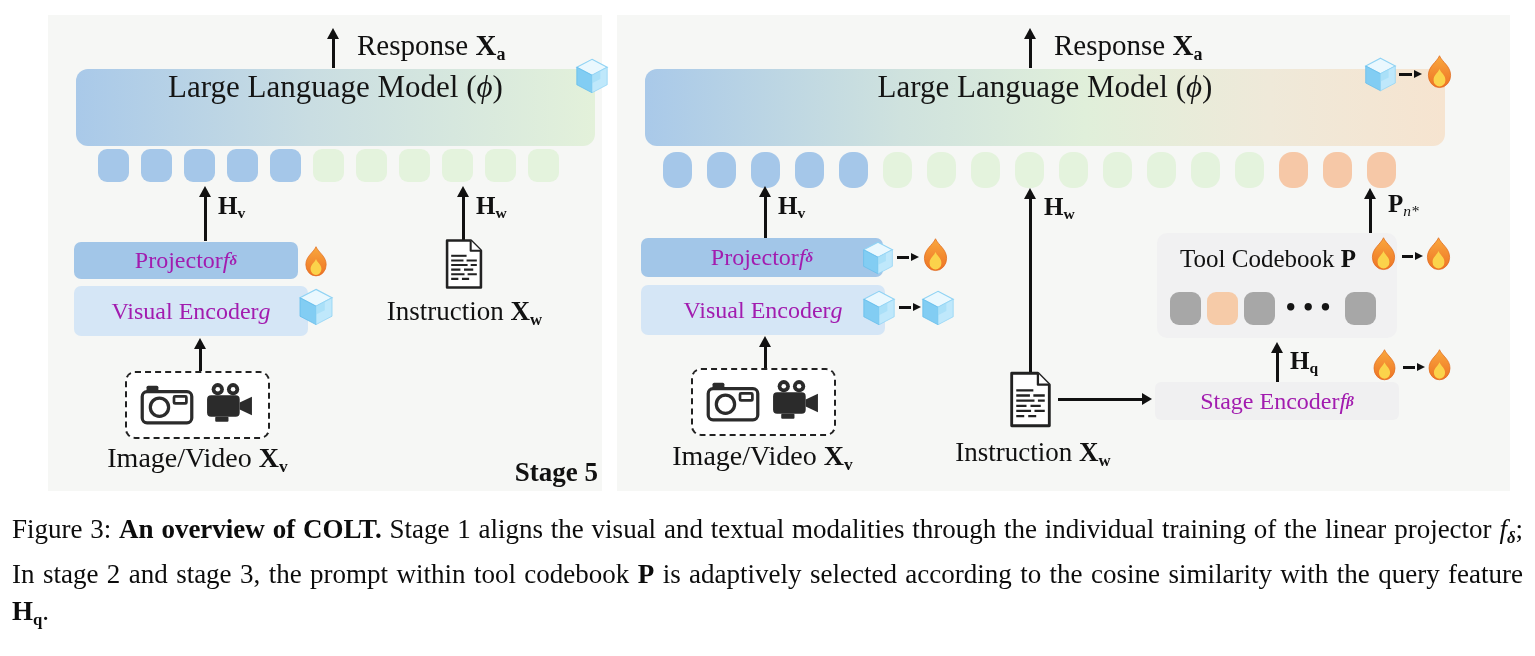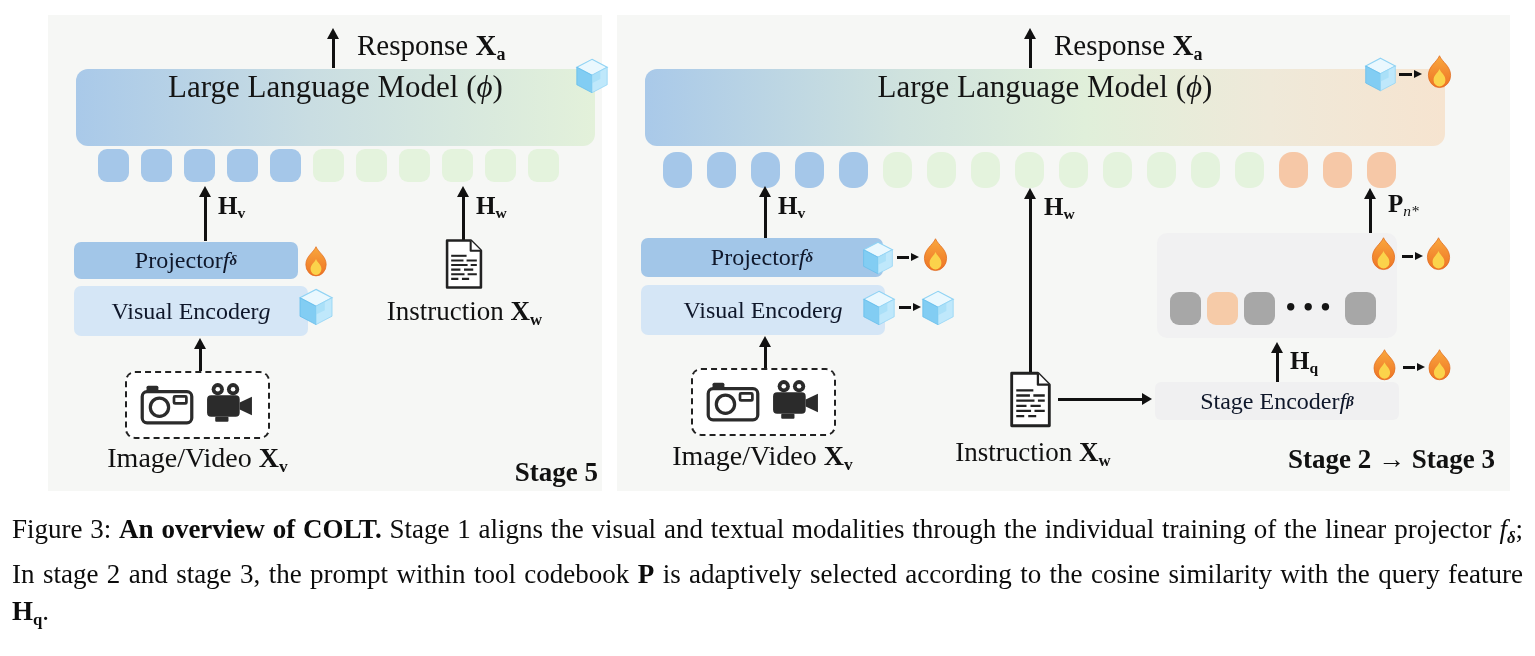--- a/index.html
+++ b/index.html
@@ -26,21 +26,21 @@
       border-left:6.5px solid transparent;border-right:6.5px solid transparent;border-bottom:11px solid #111;}
   .harrow{position:absolute;height:2.5px;background:#111;}
   .harrow::after{content:"";position:absolute;right:-10px;top:50%;transform:translateY(-50%);
       border-top:6px solid transparent;border-bottom:6px solid transparent;border-left:10px solid #111;}
   .harrow.mini::after{border-top:4.5px solid transparent;border-bottom:4.5px solid transparent;border-left:8px solid #111;}
   .lbl{position:absolute;white-space:nowrap;}
   .mathbf{font-weight:bold;}
   .sub{font-size:0.62em;vertical-align:-0.28em;}
   .it{font-style:italic;}
   .bi{font-style:italic;font-weight:bold;}
-  .mod-box{position:absolute;display:flex;align-items:center;justify-content:center;font-size:24px;color:#0f172a;}
+  .mod-box{position:absolute;display:flex;align-items:center;justify-content:center;font-size:24px;color:#a21caf;}
   #proj1{left:74px;top:242px;width:224px;height:37px;border-radius:7px;background:#a2c6e8;}
   #ve1{left:74px;top:286px;width:234px;height:50px;border-radius:7px;background:#d5e6f6;}
   #proj2{left:641px;top:238px;width:242px;height:39px;border-radius:7px;background:#a2c6e8;}
   #ve2{left:641px;top:285px;width:244px;height:50px;border-radius:7px;background:#d5e6f6;}
   #codebook{left:1157px;top:233px;width:240px;height:105px;border-radius:10px;background:#f1f1f2;position:absolute;}
   #qe{left:1155px;top:382px;width:244px;height:38px;border-radius:6px;background:#f0f0f1;}
   .dashed-box{position:absolute;width:141px;height:64px;border:2.3px dashed #222;border-radius:10px;background:#ffffff;}
   .icon{position:absolute;}
   .stage-lbl{position:absolute;font-weight:bold;font-size:27px;color:#111;}
   #caption{position:absolute;left:12px;top:511px;width:1511px;font-size:27px;line-height:37px;
@@ -273,20 +273,23 @@
 
   <svg class="icon" style="left:1008px;top:371px;width:45px;height:57px;">
       <use href="#sym-doc"></use>
     </svg>
   <div class="harrow" style="left:1058px;top:398px;width:84px;"></div>
   <div class="lbl" style="left:948px;top:437px;width:170px;text-align:center;font-size:27px;">
     <span>Instruction </span><span class="mathbf">X</span><span class="mathbf sub">w</span>
   </div>
 
   <div id="codebook"></div>
+  <div class="lbl" style="left:1157px;top:245px;width:222px;text-align:center;font-size:25px;">
+    <span>Tool Codebook </span><span class="mathbf">P</span>
+  </div>
   <svg class="icon" style="left:1365px;top:237px;width:37px;height:37px;">
       <use href="#sym-flame"></use>
     </svg>
   <div class="harrow mini" style="left:1402px;top:255px;width:11px;"></div>
   <svg class="icon" style="left:1420px;top:237px;width:37px;height:37px;">
       <use href="#sym-flame"></use>
     </svg>
   <div id="cbtokens" class="token-row">
       <div class="token" style="background: rgb(167, 167, 167);"></div>
       <div class="token" style="background: rgb(246, 203, 168);"></div>
@@ -306,19 +309,18 @@
   <svg class="icon" style="left:1422px;top:349px;width:35px;height:35px;">
       <use href="#sym-flame"></use>
     </svg>
 
   <div id="qe" class="mod-box">
     <span>Stage Encoder </span>
       <span class="it">f</span>
       <span class="bi sub">β</span>
   </div>
 
-  <div class="stage-lbl" style="left:1240px;top:444px;width:255px;text-align:right;">Stage 2 → Stage 3</div>
 
   <div id="caption">
     <span>Figure 3: </span><span class="mathbf">An overview of COLT.</span><span> Stage 1 aligns the visual and textual modalities through the individual training of the linear projector </span><span class="it">f</span><span class="bi sub">δ</span><span>; In stage 2 and stage 3, the prompt within tool codebook </span><span class="mathbf">P</span><span> is adaptively selected according to the cosine similarity with the query feature </span><span class="mathbf">H</span><span class="mathbf sub">q</span><span>.</span>
   </div>
 
 </div>
 
 </body></html>

